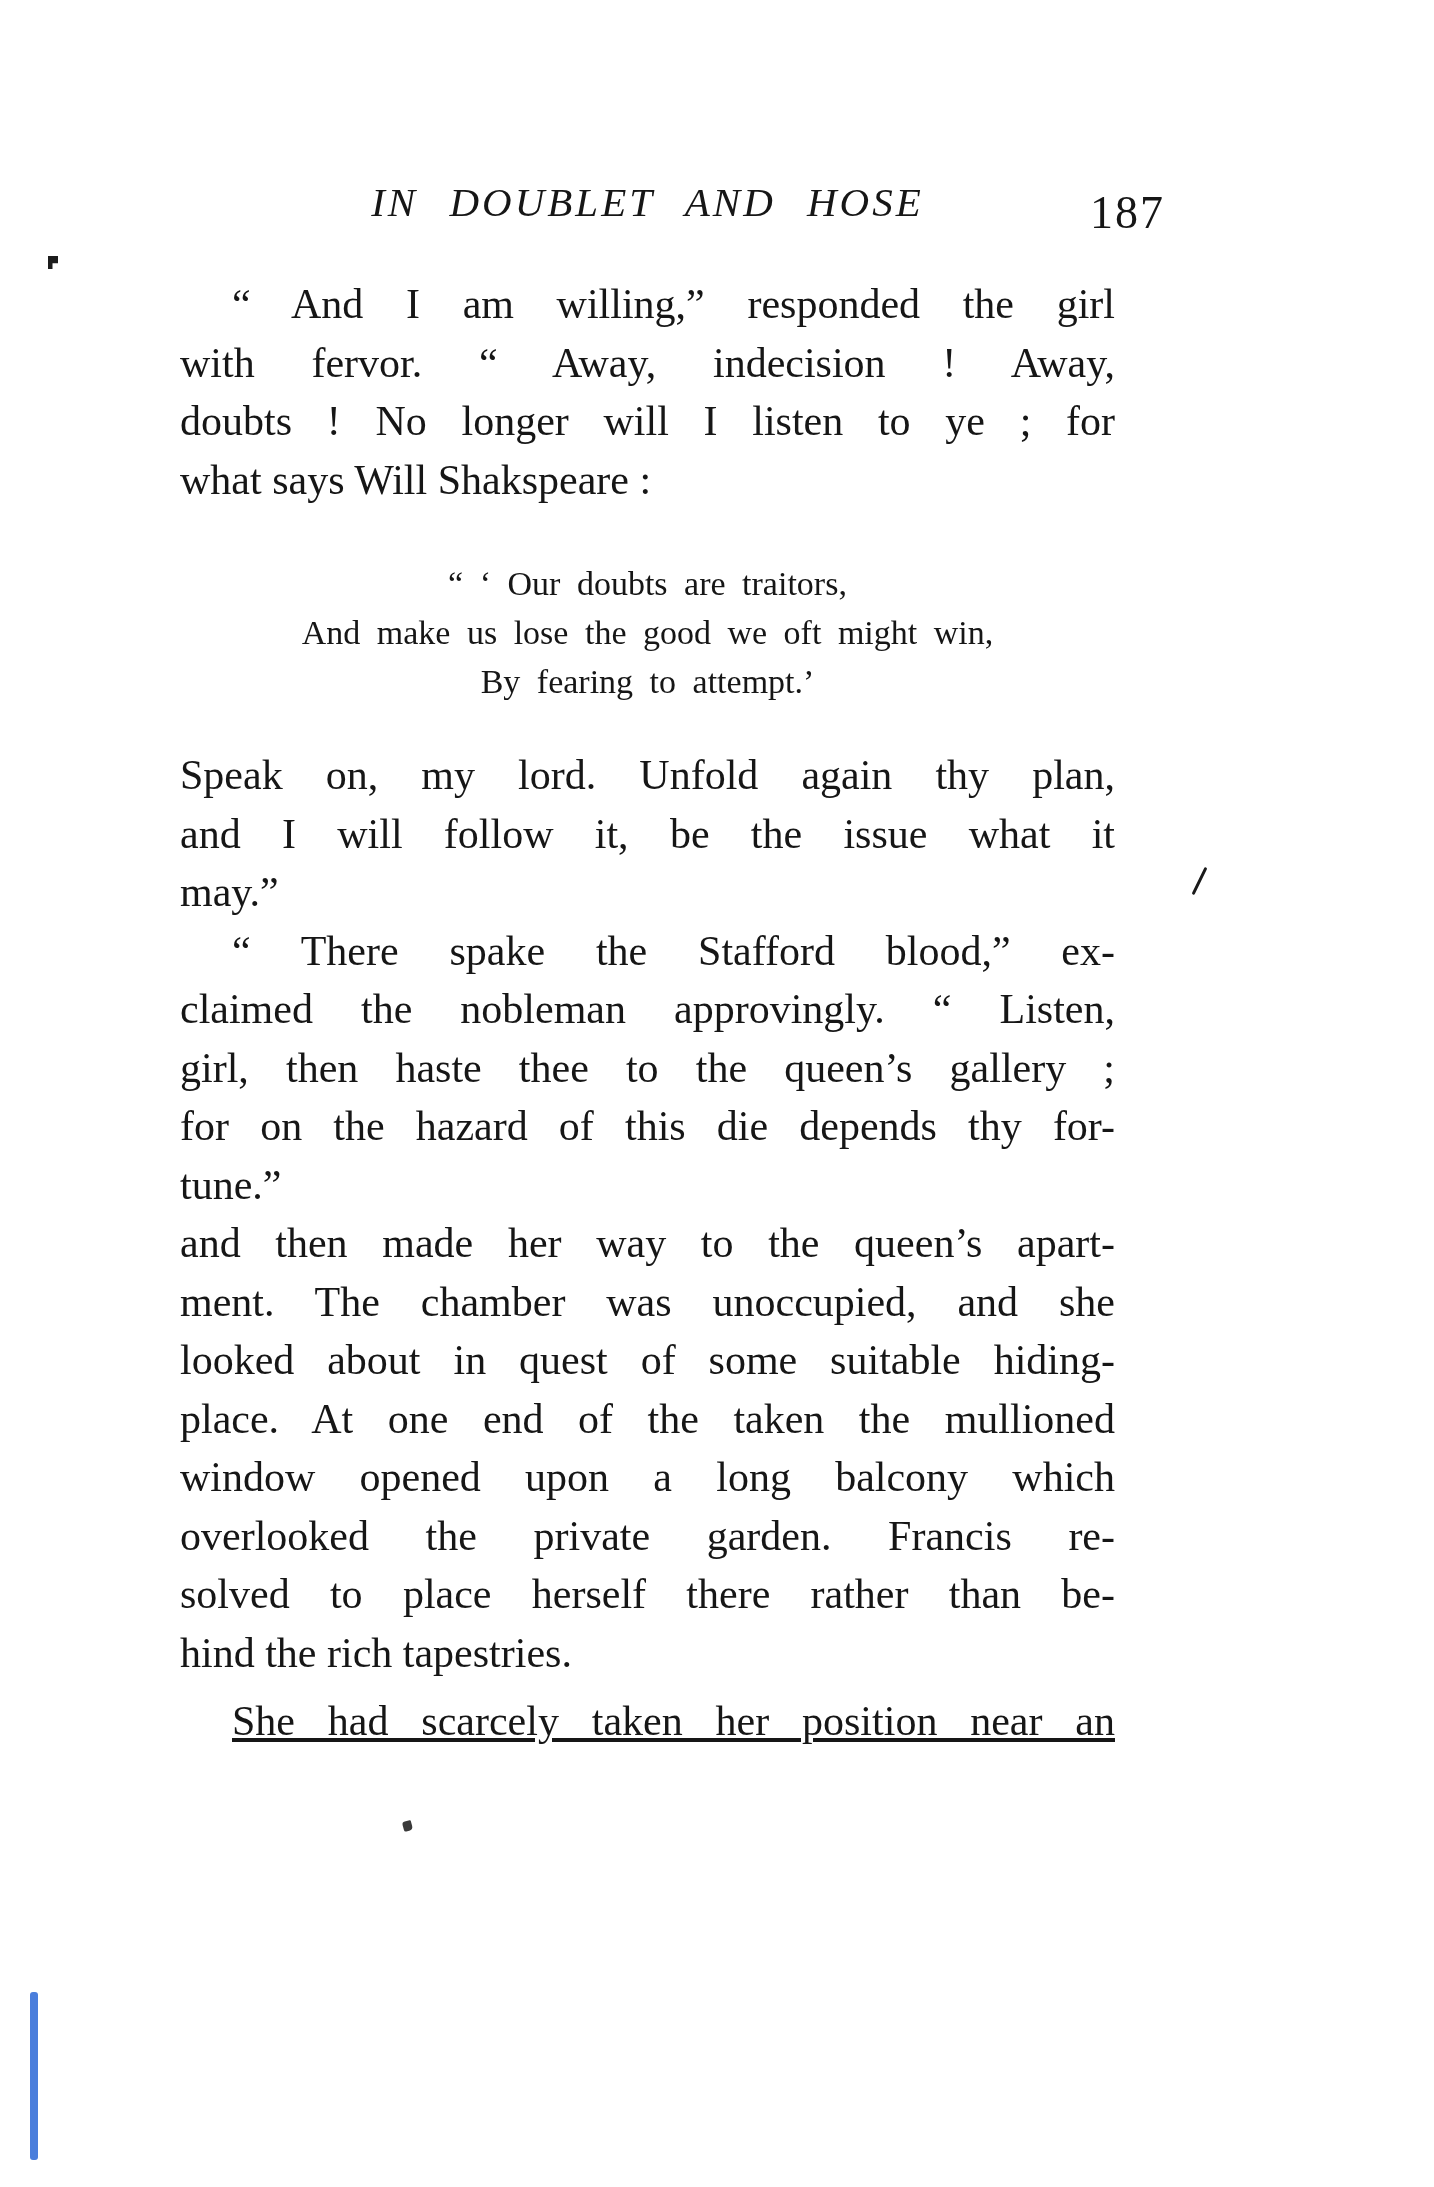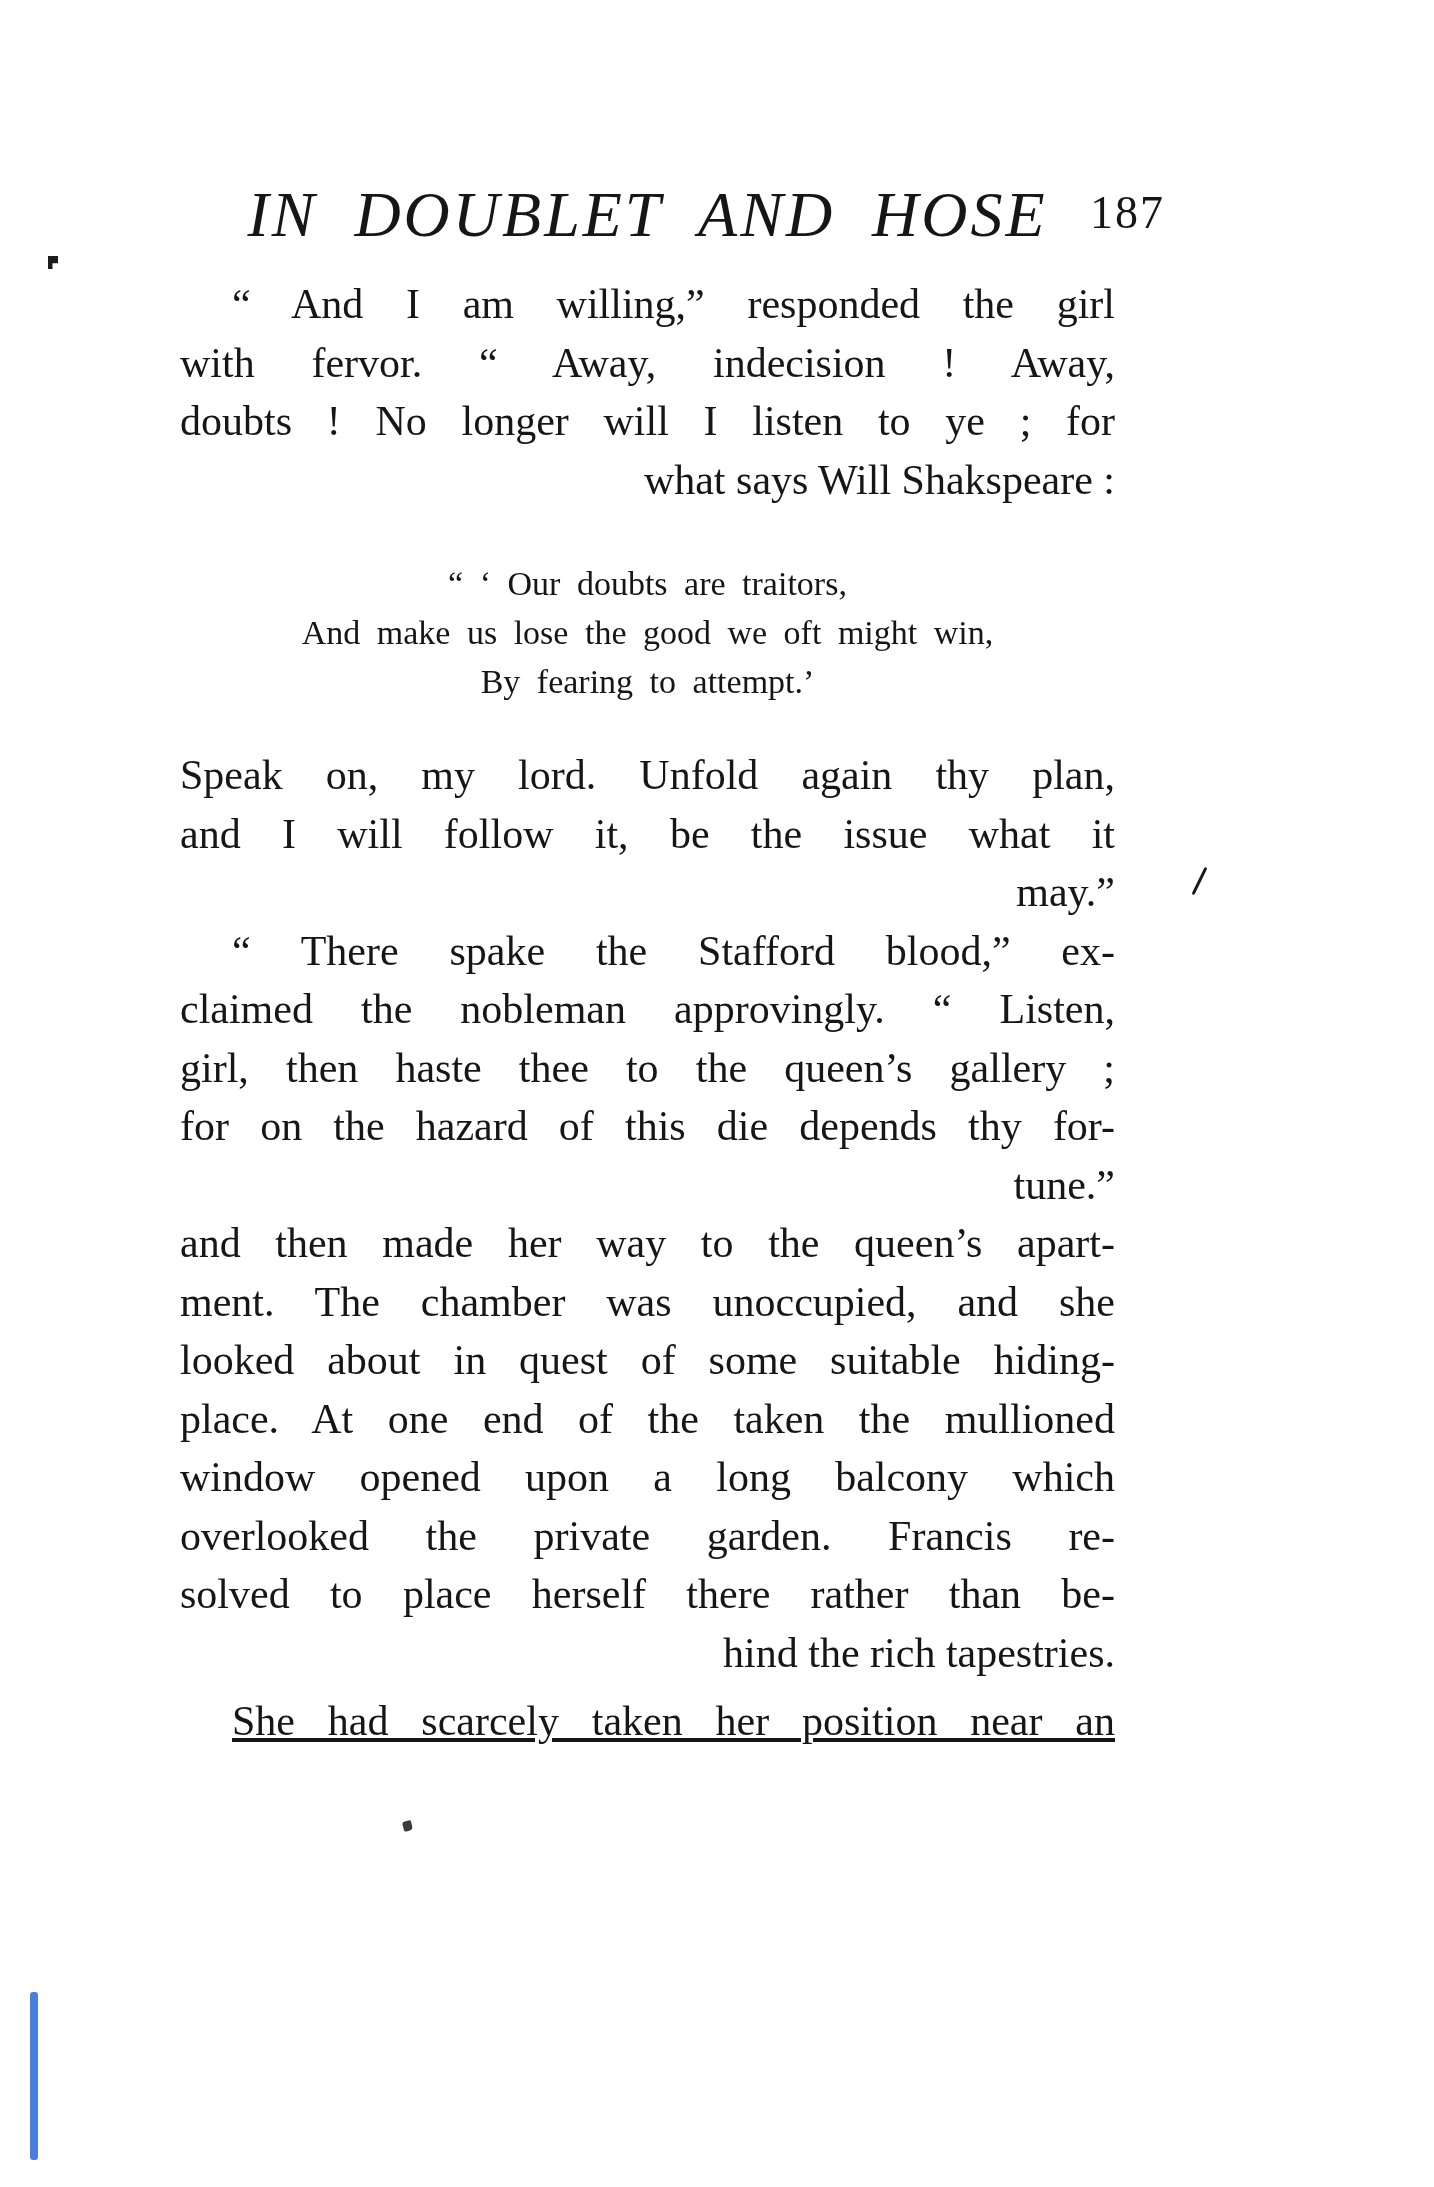--- a/index.html
+++ b/index.html
@@ -17,21 +17,21 @@
     overflow: hidden;
   }
   
   .running-head {
     position: absolute;
     top: 178px;
     left: 180px;
     width: 935px;
     text-align: center;
     font-style: italic;
-    font-size: 64px;
+    font-size: 41px;
     letter-spacing: 3px;
     word-spacing: 18px;
     white-space: nowrap;
   }
   .folio {
     position: absolute;
     top: 186px;
     left: 1090px;
     width: 90px;
     text-align: left;
@@ -43,21 +43,21 @@
   .text-column {
     position: absolute;
     top: 275px;
     left: 180px;
     width: 935px;
     font-size: 42px;
     line-height: 58.5px;
   }
   .line {
     width: 100%;
-    text-align: right;
+    text-align: left;
     white-space: normal;
   }
   .line.just {
     text-align: justify;
     text-align-last: justify;
   }
   .line.indent {
     padding-left: 52px;
     box-sizing: border-box;
   }

